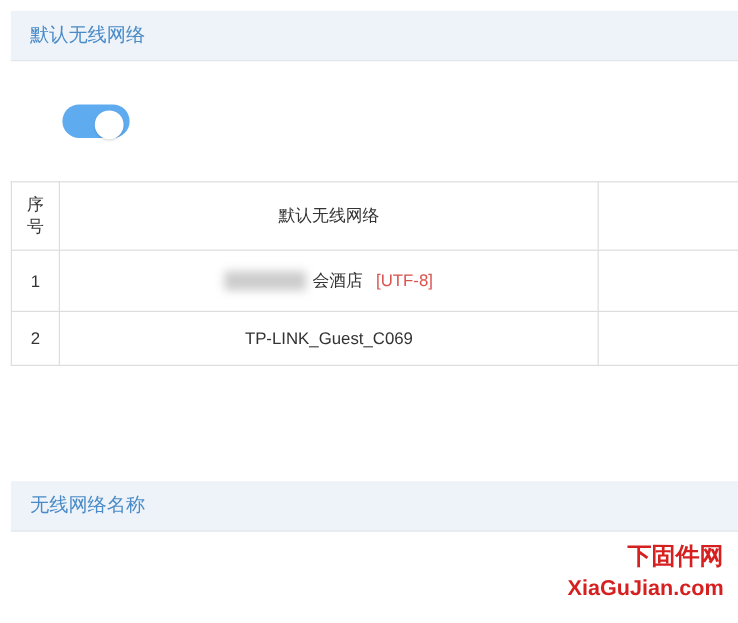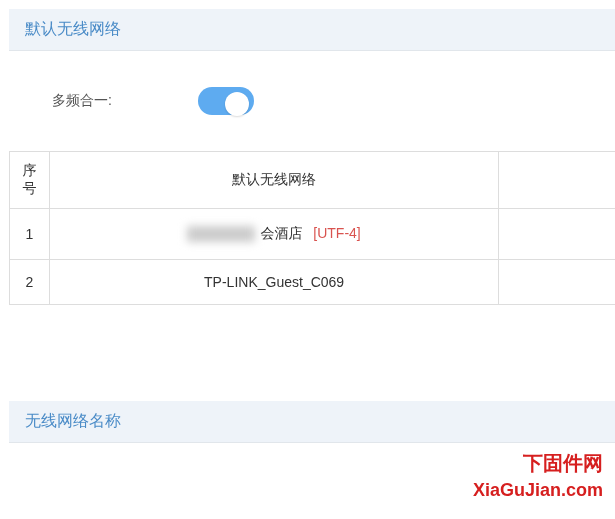--- a/index.html
+++ b/index.html
@@ -100,40 +100,39 @@
       text-shadow: 1px 1px 0 #fff, -1px -1px 0 #fff, 1px -1px 0 #fff, -1px 1px 0 #fff;
       font-family: Arial, sans-serif;
     }
   </style>
 </head>
 <body>
 
 <div class="section-header">默认无线网络</div>
 
 <div class="form-row">
-  <div class="form-label">多频合一:</div>
   <div class="toggle">
     <div class="toggle-knob"></div>
   </div>
 </div>
 
 <table class="table">
   <thead>
     <tr>
       <th class="col-index">序号</th>
       <th class="col-name">默认无线网络</th>
       <th class="col-action"></th>
     </tr>
   </thead>
   <tbody>
     <tr>
       <td>1</td>
       <td>
         <span class="blurred">xxxx</span><span>会酒店</span>
-        <span class="encoding-tag">[UTF-4]</span>
+        <span class="encoding-tag">[UTF-8]</span>
       </td>
       <td></td>
     </tr>
     <tr>
       <td>2</td>
       <td>TP-LINK_Guest_C069</td>
       <td></td>
     </tr>
   </tbody>
 </table>

